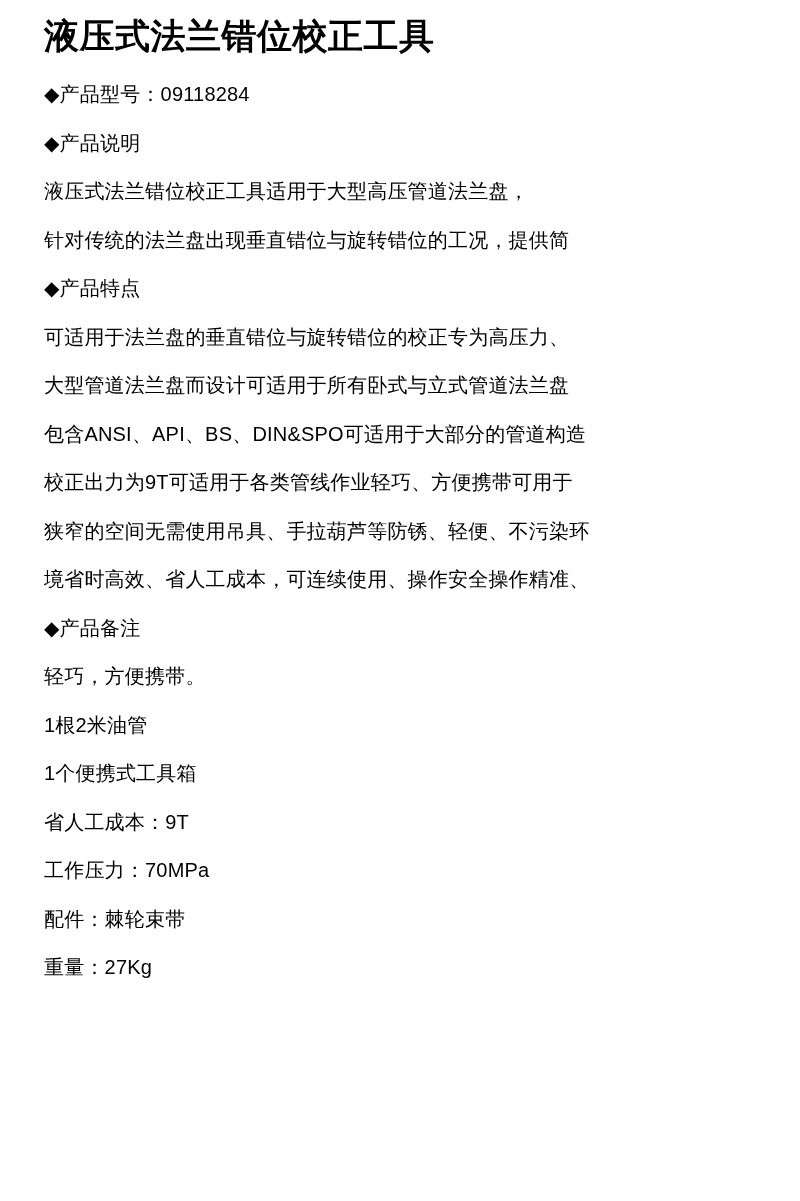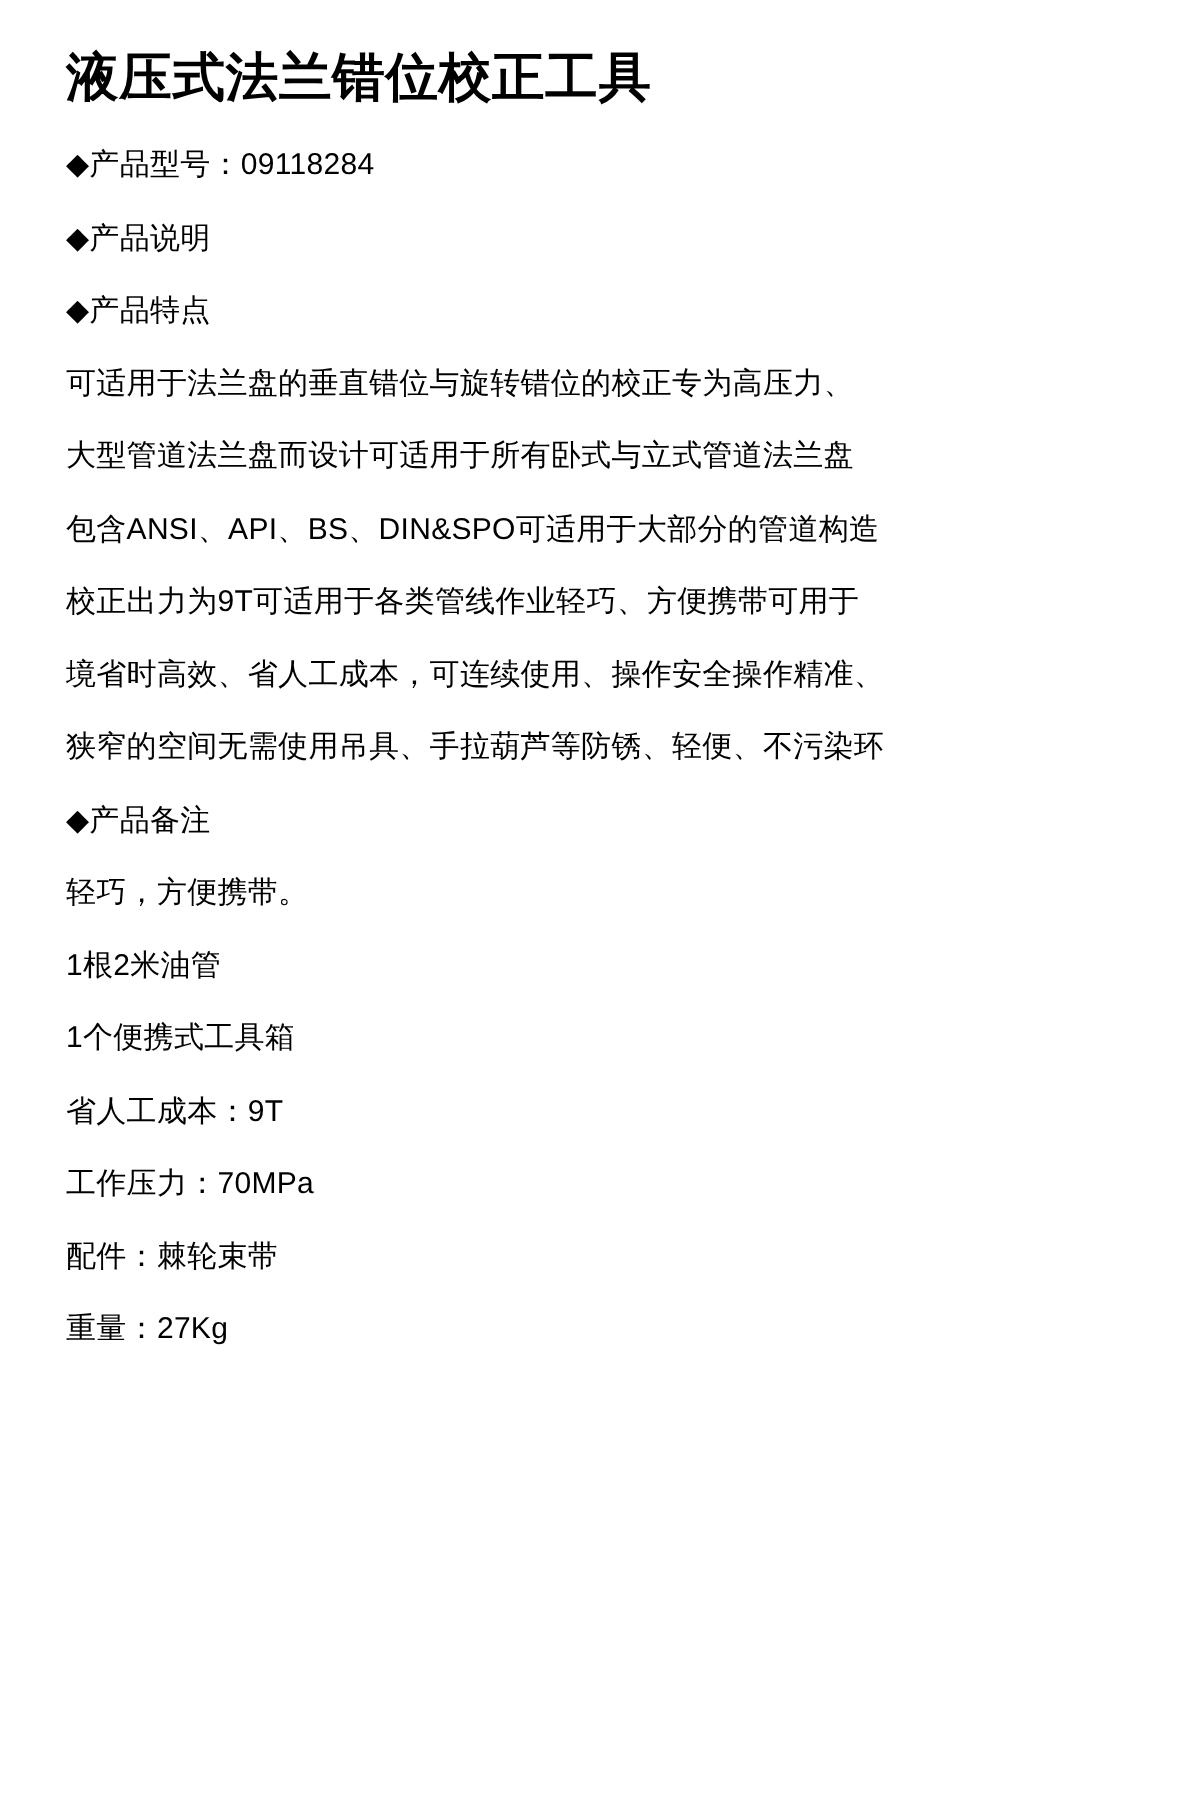--- a/index.html
+++ b/index.html
@@ -12,21 +12,21 @@
     height: 1201px;
     overflow: hidden;
     color: #000000;
     font-family: "Liberation Sans", "DejaVu Sans", sans-serif;
     font-weight: 700;
   }
   .doc {
     box-sizing: border-box;
     width: 800px;
     height: 1201px;
-    padding: 28px 36px 0 44px;
+    padding: 12px 36px 0 44px;
     background: #ffffff;
   }
   .doc-title {
     font-size: 35px;
     line-height: 48px;
     margin: 0 0 10px 0;
     font-weight: 700;
     letter-spacing: 0.5px;
     white-space: nowrap;
   }
@@ -41,28 +41,30 @@
 </head>
 <body>
 
 <div class="doc">
 
   <h1 class="doc-title">液压式法兰错位校正工具</h1>
 
   <div class="line">◆产品型号：09118284</div>
 
   <div class="line">◆产品说明</div>
+  <div class="line">液压式法兰错位校正工具适用于大型高压管道法兰盘，</div>
+  <div class="line">针对传统的法兰盘出现垂直错位与旋转错位的工况，提供简</div>
 
   <div class="line">◆产品特点</div>
   <div class="line">可适用于法兰盘的垂直错位与旋转错位的校正专为高压力、</div>
   <div class="line">大型管道法兰盘而设计可适用于所有卧式与立式管道法兰盘</div>
   <div class="line">包含ANSI、API、BS、DIN&amp;SPO可适用于大部分的管道构造</div>
   <div class="line">校正出力为9T可适用于各类管线作业轻巧、方便携带可用于</div>
+  <div class="line">狭窄的空间无需使用吊具、手拉葫芦等防锈、轻便、不污染环</div>
   <div class="line">境省时高效、省人工成本，可连续使用、操作安全操作精准、</div>
-  <div class="line">狭窄的空间无需使用吊具、手拉葫芦等防锈、轻便、不污染环</div>
   <div class="line">◆产品备注</div>
 
   <div class="line">轻巧，方便携带。</div>
   <div class="line">1根2米油管</div>
   <div class="line">1个便携式工具箱</div>
   <div class="line">省人工成本：9T</div>
   <div class="line">工作压力：70MPa</div>
   <div class="line">配件：棘轮束带</div>
   <div class="line">重量：27Kg</div>
 

